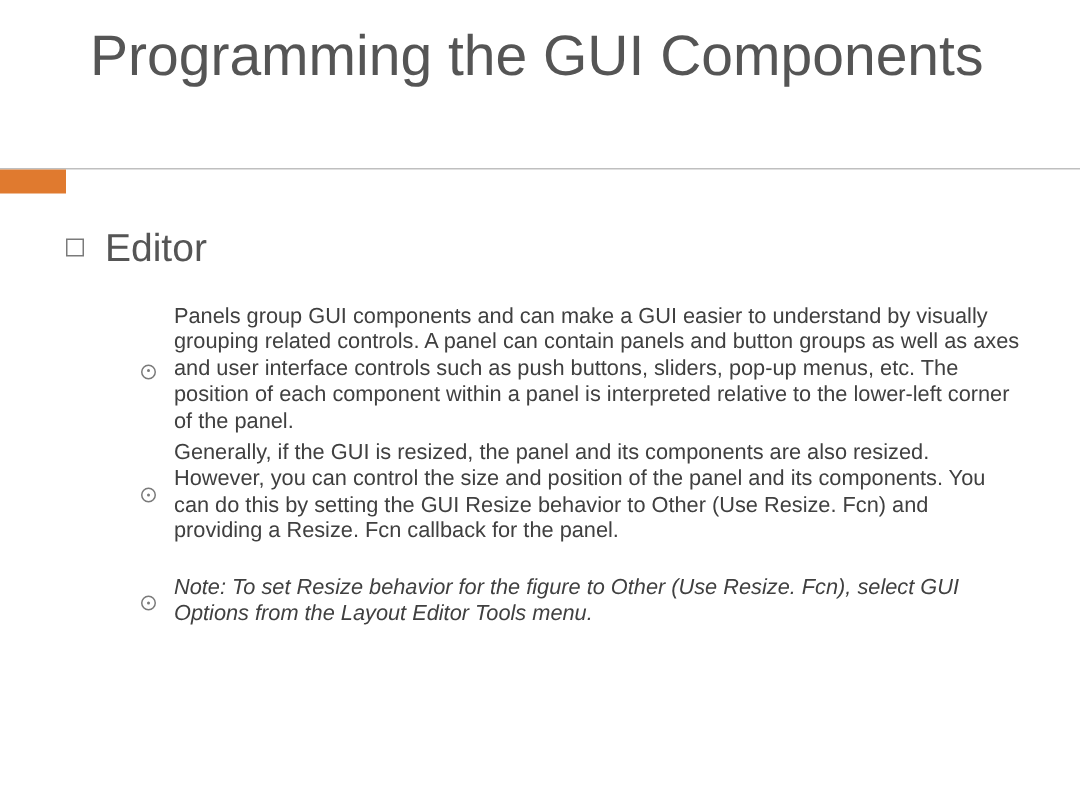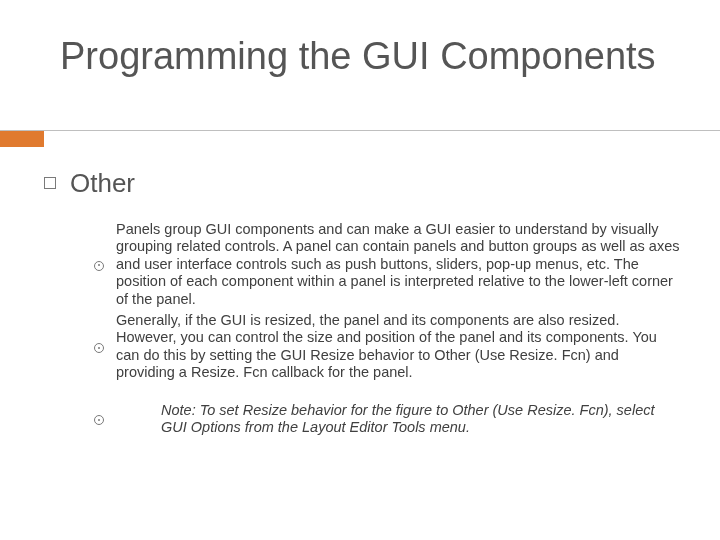--- a/index.html
+++ b/index.html
@@ -10,21 +10,20 @@
     background: #ffffff;
     font-family: Arial, Helvetica, sans-serif;
     color: #555555;
     overflow: hidden;
   }
   .slide {
     position: relative;
     width: 720px;
     height: 436px;
     box-sizing: border-box;
-    margin-top: 18px;
   }
   .title {
     position: absolute;
     left: 60px;
     top: 18px;
     font-size: 38px;
     line-height: 1.1;
     color: #555555;
     font-weight: 400;
   }
@@ -71,21 +70,20 @@
     margin-top: 22px;
     padding-left: 50px;
   }
   .bullet {
     display: flex;
     align-items: center;
     margin-bottom: 4px;
   }
   .bullet:last-of-type {
     margin-top: 20px;
-    gap: 45px;
   }
   .dot-bullet {
     flex: 0 0 auto;
     width: 10px;
     height: 10px;
     border: 1.5px solid #7a7a7a;
     border-radius: 50%;
     box-sizing: border-box;
     margin-top: 3px;
     margin-right: 12px;
@@ -115,21 +113,21 @@
 
 <div class="slide">
 
   <div class="title">Programming the GUI Components</div>
   <div class="title-rule"></div>
   <div class="accent-box"></div>
 
   <div class="section">
     <div class="section-row">
       <span class="square-bullet"></span>
-      <span class="section-title">Other</span>
+      <span class="section-title">Editor</span>
     </div>
 
     <div class="bullets">
       <div class="bullet">
         <span class="dot-bullet"></span>
         <span class="bullet-text">Panels group GUI components and can make a GUI easier to understand by visually grouping related controls. A panel can contain panels and button groups as well as axes and user interface controls such as push buttons, sliders, pop-up menus, etc. The position of each component within a panel is interpreted relative to the lower-left corner of the panel.</span>
       </div>
       <div class="bullet">
         <span class="dot-bullet"></span>
         <span class="bullet-text">Generally, if the GUI is resized, the panel and its components are also resized. However, you can control the size and position of the panel and its components. You can do this by setting the GUI Resize behavior to Other (Use Resize. Fcn) and providing a Resize. Fcn callback for the panel.</span>

